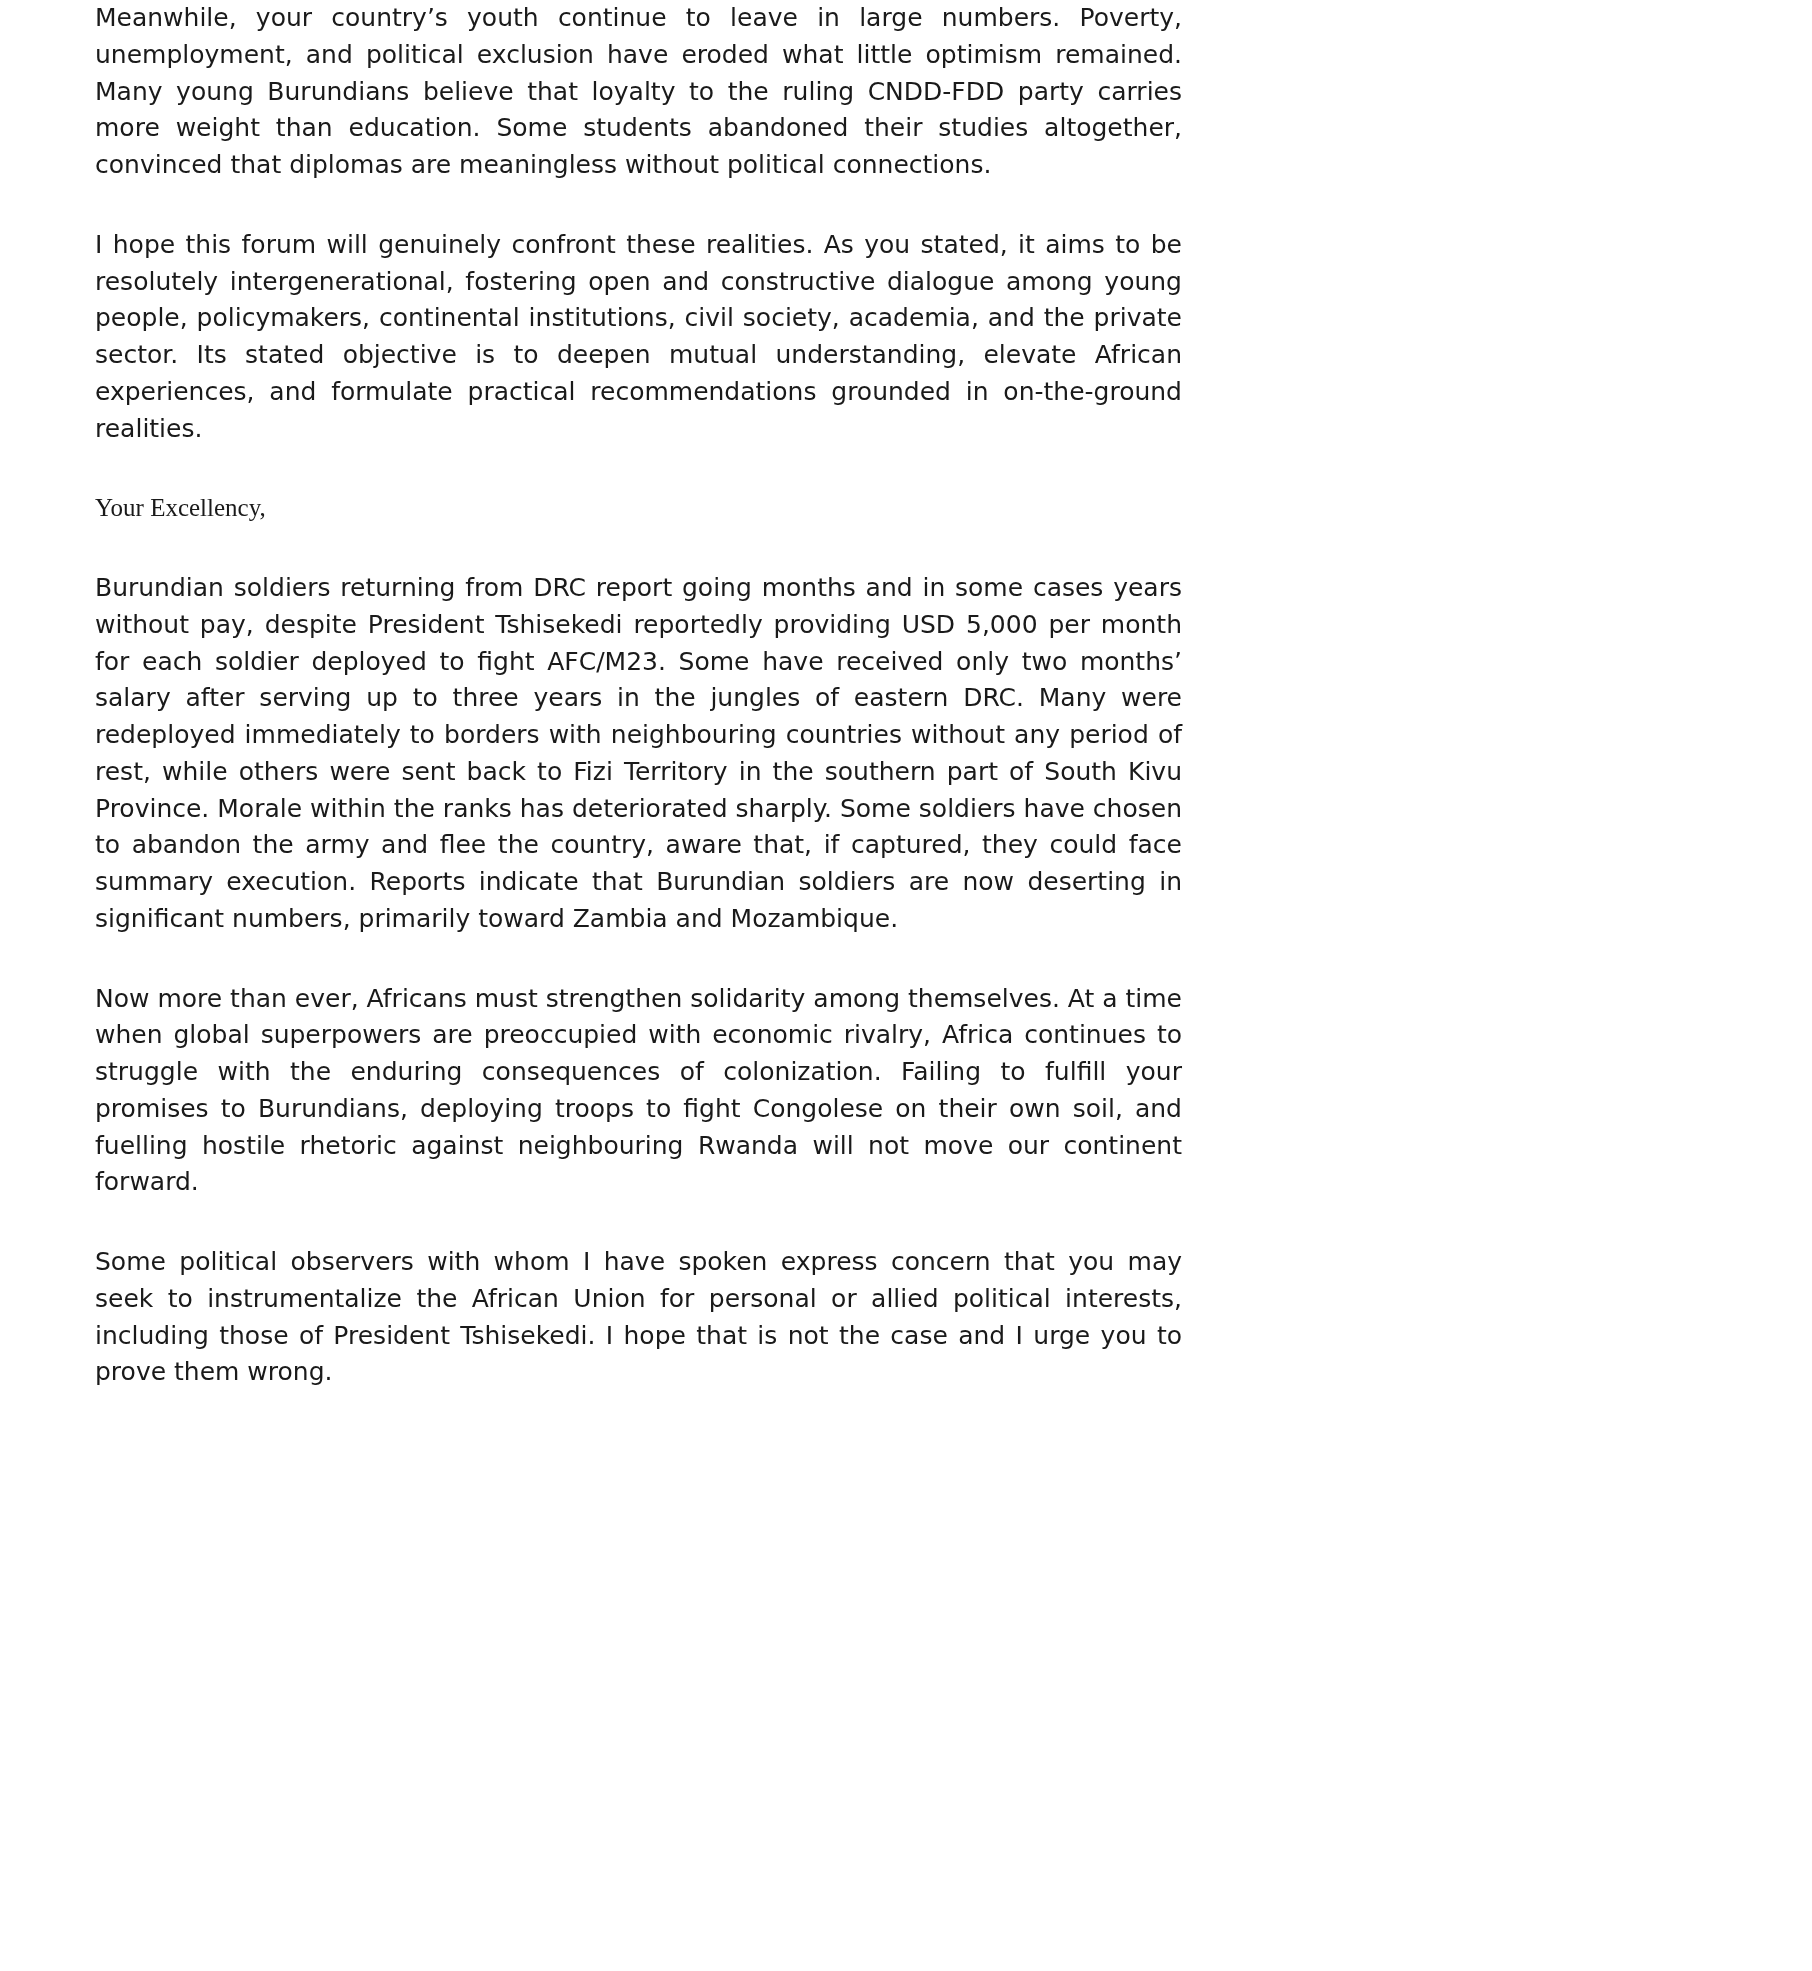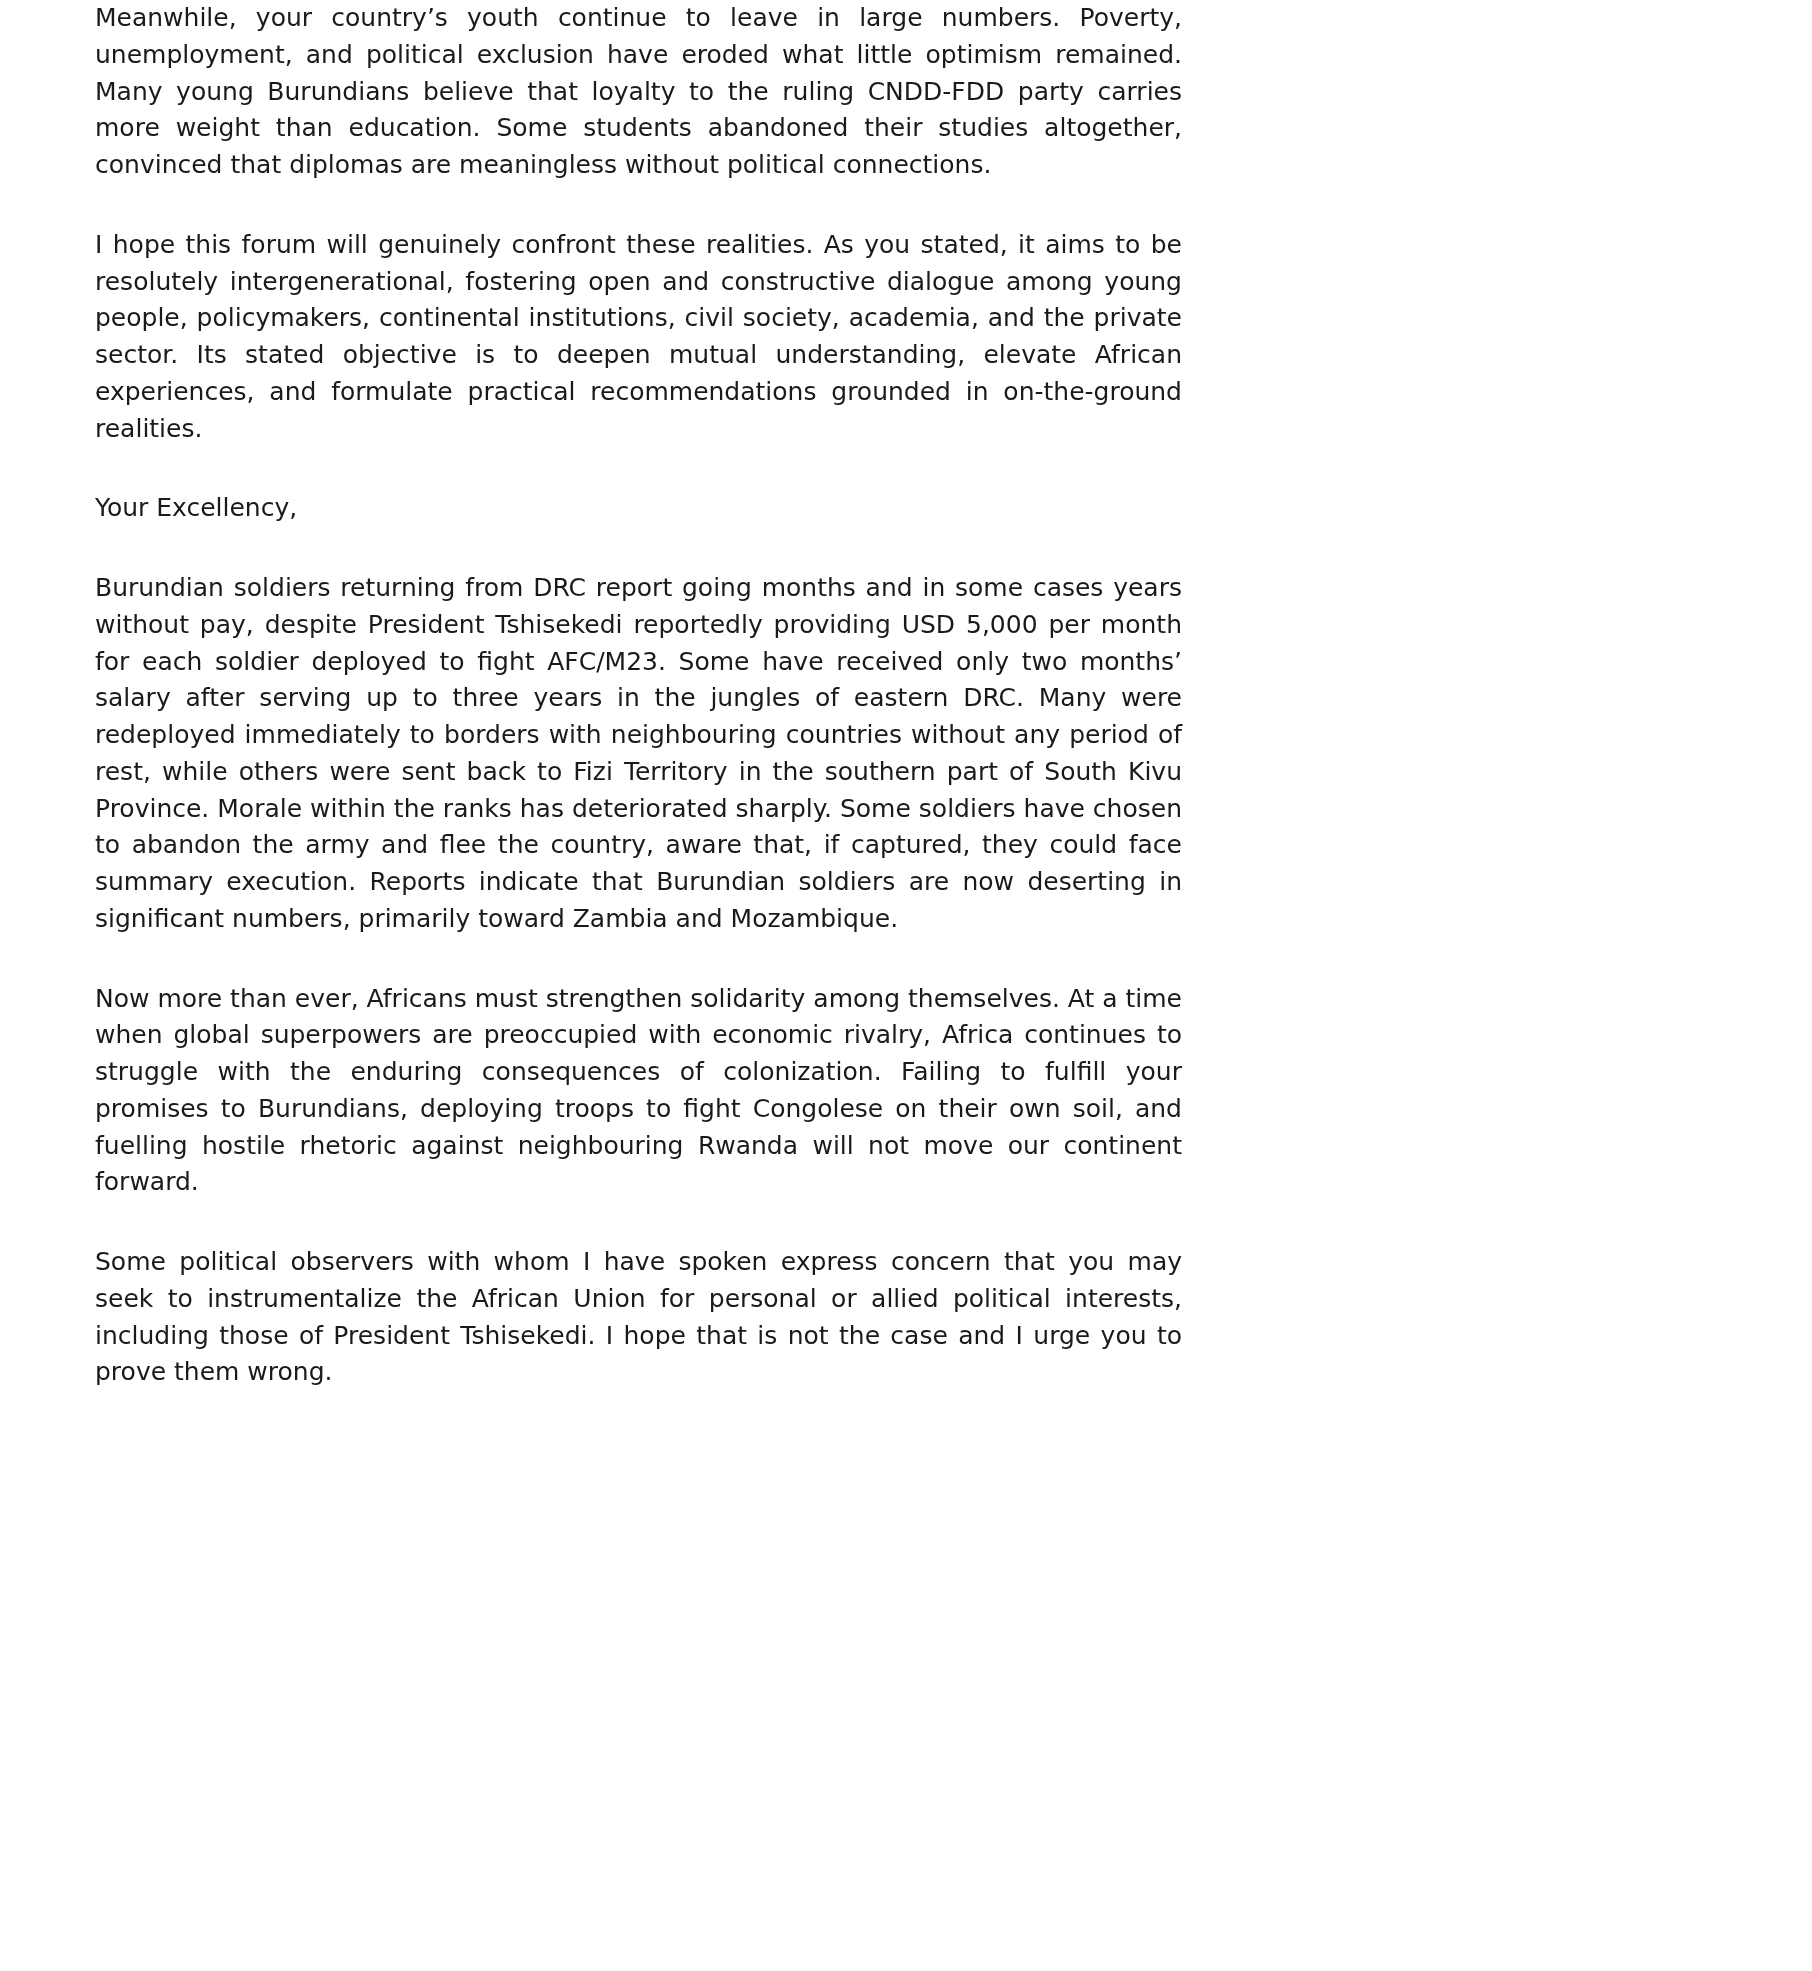--- a/index.html
+++ b/index.html
@@ -29,20 +29,21 @@
     font-size: 25px;
     line-height: 1.47;
     color: #1a1a1a;
     text-align: justify;
     text-justify: inter-word;
     letter-spacing: 0.0px;
     word-spacing: 0px;
   }
   p.para.left {
     text-align: left;
+    font-family: Liberation Serif, serif;
   }
 </style>
 </head>
 <body>
 
 <div class="page">
   <div class="doc-body">
 
     <p class="para">Meanwhile, your country’s youth continue to leave in large numbers. Poverty, unemployment, and political exclusion have eroded what little optimism remained. Many young Burundians believe that loyalty to the ruling CNDD-FDD party carries more weight than education. Some students abandoned their studies altogether, convinced that diplomas are meaningless without political connections.</p>
 

